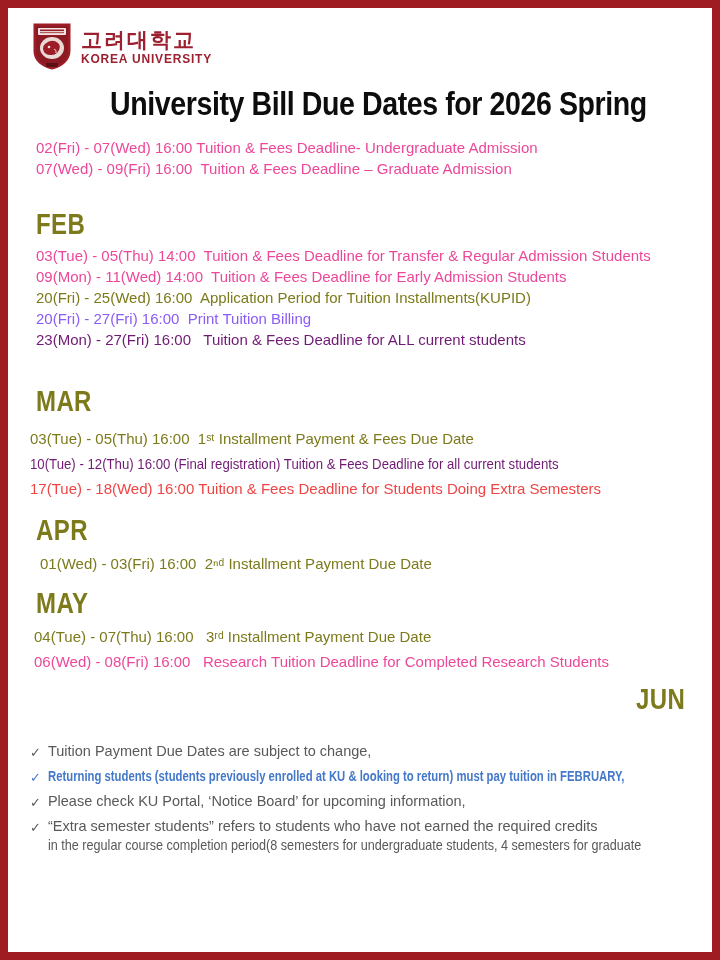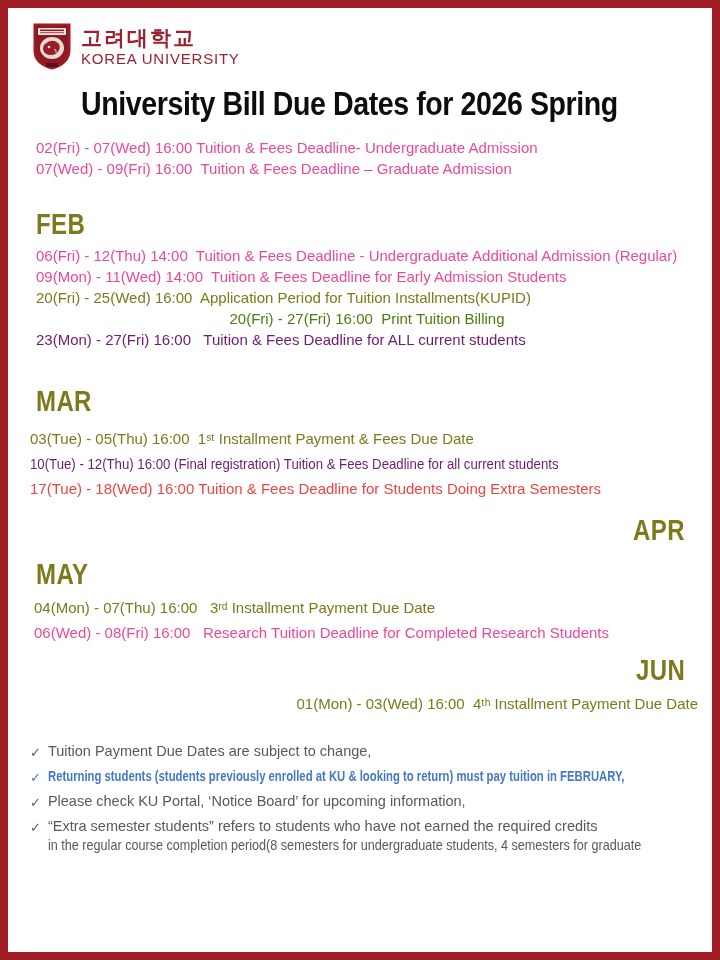--- a/index.html
+++ b/index.html
@@ -7,55 +7,55 @@
     width:720px;height:960px;box-sizing:border-box;
     border:8px solid #9e1c22;background:#fff;
     padding:6px 14px 0 22px;overflow:hidden;
     font-family:"Liberation Sans","DejaVu Sans",sans-serif;
   }
   
   .logo-row{display:flex;align-items:center;gap:9px;margin:8px 0 0 2px;}
   .crest{flex:0 0 auto;}
   .logo-text{display:flex;flex-direction:column;line-height:1.05;}
   .logo-kr{font-size:21px;font-weight:700;color:#9c2030;letter-spacing:2px;}
-  .logo-en{font-size:15px;font-weight:400;color:#9c2030;letter-spacing:0.8px;margin-top:2px;}
+  .logo-en{font-size:12px;font-weight:700;color:#9c2030;letter-spacing:0.8px;margin-top:2px;}
   
-  .title-wrap{text-align:left;margin:12px 0 0 0;}
+  .title-wrap{text-align:right;margin:12px 0 0 0;}
   .title{
     display:inline-block;font-size:34px;font-weight:700;color:#0d0d0d;
     letter-spacing:-0.5px;transform:scaleX(0.84);transform-origin:center;
     white-space:nowrap;
   }
   
   .month-h{margin:0;line-height:30px;}
   .month-h span{
     display:inline-block;font-size:30px;font-weight:700;color:#7c7a1b;
     transform:scaleX(0.8);transform-origin:left center;letter-spacing:0.5px;
   }
   section{margin-left:6px;}
   .sec-jan{margin-top:14px;}
   .sec-feb{margin-top:30px;}
   .sec-mar{margin-top:36px;margin-left:0;}
-  .sec-apr{margin-top:14px;margin-left:0;text-align:right;}
+  .sec-apr{margin-top:14px;margin-left:0;}
   .sec-may{margin-top:12px;margin-left:0;}
   .sec-jun{margin-top:10px;margin-left:0;text-align:right;}
   .sec-mar .month-h,.sec-apr .month-h,.sec-may .month-h,.sec-jun .month-h{margin-left:6px;}
   .entries{margin-top:4px;}
   .sec-mar .entries{margin-top:8px;}
   .entry{
     font-size:15px;line-height:21px;color:#ec4899;white-space:pre;
   }
   .sec-mar .entry,.sec-apr .entry,.sec-may .entry,.sec-jun .entry{line-height:25px;}
   .sec-apr .entry,.sec-jun .entry{padding-left:10px;}
   .sec-may .entry{padding-left:4px;}
   .b{font-weight:400;}
   .olive{color:#7c7a1b;}
   .teal{color:#701a75;}
   .red{color:#ef4444;}
-  .blk{color:#4d7c0f;text-align:center;}
+  .blk{color:#8b5cf6;}
   
   .cx88{display:inline-block;transform:scaleX(0.88);transform-origin:left center;}
   .cx87{display:inline-block;transform:scaleX(0.87);transform-origin:left center;}
   .cx78{display:inline-block;transform:scaleX(0.78);transform-origin:left center;}
   
   .notes{margin-top:26px;}
   .note{display:flex;gap:7px;margin-top:5px;font-size:14.5px;line-height:19px;}
   .note .check{flex:0 0 auto;font-size:13px;padding-top:1px;}
   .note .txt{flex:1 1 auto;}
   .ln{white-space:pre;}
@@ -93,54 +93,54 @@
   <section class="sec-jan">
     <div class="entries">
       <div class="entry">02(Fri) - 07(Wed) 16:00 Tuition &amp; Fees Deadline- Undergraduate Admission</div>
       <div class="entry">07(Wed) - 09(Fri) 16:00  Tuition &amp; Fees Deadline – Graduate Admission</div>
     </div>
   </section>
 
   <section class="sec-feb">
     <h2 class="month-h"><span>FEB</span></h2>
     <div class="entries">
-      <div class="entry">06(Fri) - 12(Thu) 14:00  Tuition &amp; Fees Deadline - Undergraduate Additional Admission (Regular)</div>
+      <div class="entry">03(Tue) - 05(Thu) 14:00  Tuition &amp; Fees Deadline for Transfer &amp; Regular Admission Students</div>
       <div class="entry">09(Mon) - 11(Wed) 14:00  Tuition &amp; Fees Deadline for Early Admission Students</div>
       <div class="entry b olive">20(Fri) - 25(Wed) 16:00  Application Period for Tuition Installments(KUPID)</div>
       <div class="entry b blk">20(Fri) - 27(Fri) 16:00  Print Tuition Billing</div>
       <div class="entry b teal">23(Mon) - 27(Fri) 16:00   Tuition &amp; Fees Deadline for ALL current students</div>
     </div>
   </section>
 
   <section class="sec-mar">
     <h2 class="month-h"><span>MAR</span></h2>
     <div class="entries">
       <div class="entry b olive">03(Tue) - 05(Thu) 16:00  1ˢᵗ Installment Payment &amp; Fees Due Date</div>
       <div class="entry b teal"><span class="cx88">10(Tue) - 12(Thu) 16:00 (Final registration) Tuition &amp; Fees Deadline for all current students</span></div>
       <div class="entry b red">17(Tue) - 18(Wed) 16:00 Tuition &amp; Fees Deadline for Students Doing Extra Semesters</div>
     </div>
   </section>
 
   <section class="sec-apr">
     <h2 class="month-h"><span>APR</span></h2>
+    <div class="entries">
+      <div class="entry b olive">01(Wed) - 03(Fri) 16:00  2ⁿᵈ Installment Payment Due Date</div>
+    </div>
   </section>
 
   <section class="sec-may">
     <h2 class="month-h"><span>MAY</span></h2>
     <div class="entries">
-      <div class="entry b olive">04(Mon) - 07(Thu) 16:00   3ʳᵈ Installment Payment Due Date</div>
+      <div class="entry b olive">04(Tue) - 07(Thu) 16:00   3ʳᵈ Installment Payment Due Date</div>
       <div class="entry">06(Wed) - 08(Fri) 16:00   Research Tuition Deadline for Completed Research Students</div>
     </div>
   </section>
 
   <section class="sec-jun">
     <h2 class="month-h"><span>JUN</span></h2>
-    <div class="entries">
-      <div class="entry b olive">01(Mon) - 03(Wed) 16:00  4ᵗʰ Installment Payment Due Date</div>
-    </div>
   </section>
 
   <div class="notes">
 
     <div class="note gray">
       <span class="check">✓</span>
       <div class="txt"><span class="ln">Tuition Payment Due Dates are subject to change,</span></div>
     </div>
 
     <div class="note blue">

